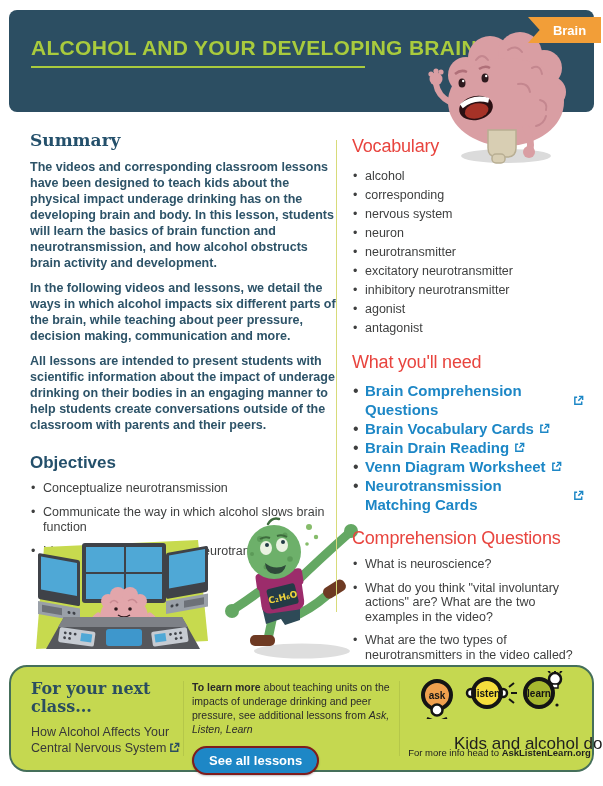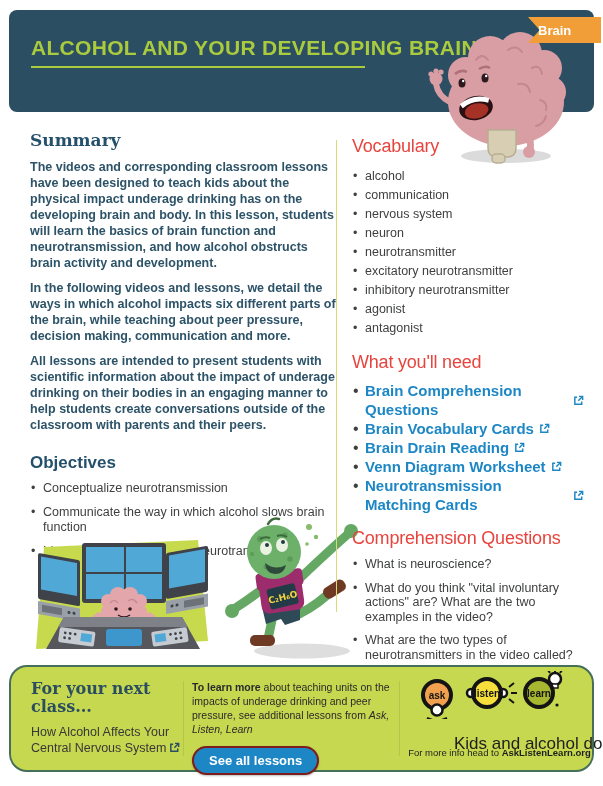--- a/index.html
+++ b/index.html
@@ -8,21 +8,21 @@
 
   
   .hero { position:absolute; left:9px; top:10px; width:585px; height:102px; background:#2C4E62; border-radius:8px; }
   .hero-title { position:absolute; left:22px; top:26px; font-size:21px; font-weight:bold; letter-spacing:.3px; color:#A9CB3D; }
   .hero-rule { position:absolute; left:22px; top:56px; width:334px; height:2px; background:#A9CB3D; }
   .hero-sub { position:absolute; left:22px; top:68px; font-size:13px; font-weight:bold; color:#ffffff; display:flex; gap:10px; align-items:center; }
   .hero-sub .sep { font-weight:normal; opacity:.9; }
 
   .badge { position:absolute; left:528px; top:17px; width:73px; height:26px; background:#F29E38;
            clip-path:polygon(0 0,100% 0,100% 100%,0 100%,16% 50%);
-           display:flex; align-items:center; justify-content:flex-start; padding-left:10px;
+           display:flex; align-items:center; justify-content:center; padding-left:10px;
            color:#fff; font-size:13px; font-weight:bold; }
 
   .char-svg { position:absolute; }
 
   
   .h2-serif { font-family:"DejaVu Serif", serif; font-weight:bold; font-size:17px; color:#24506B; }
   .h2-sans  { font-weight:bold; font-size:17px; color:#24506B; }
   .h2-red   { font-weight:normal; font-size:18px; color:#E8443E; letter-spacing:-.2px; }
 
   .left-col { position:absolute; left:30px; top:130px; width:306px; }
@@ -243,21 +243,21 @@
     <circle cx="94" cy="25" r="2.2" fill="#86BC6A"></circle>
     <circle cx="85" cy="32" r="1.8" fill="#86BC6A"></circle>
   </svg>
 
   <div class="col-divider"></div>
 
   <div class="right-col">
     <div class="h2-red">Vocabulary</div>
     <div class="vlist">
       <div class="item">alcohol</div>
-      <div class="item">communication</div>
+      <div class="item">corresponding</div>
       <div class="item">nervous system</div>
       <div class="item">neuron</div>
       <div class="item">neurotransmitter</div>
       <div class="item">excitatory neurotransmitter</div>
       <div class="item">inhibitory neurotransmitter</div>
       <div class="item">agonist</div>
       <div class="item">antagonist</div>
     </div>
 
     <div class="h2-red sect-gap">What you'll need</div>

